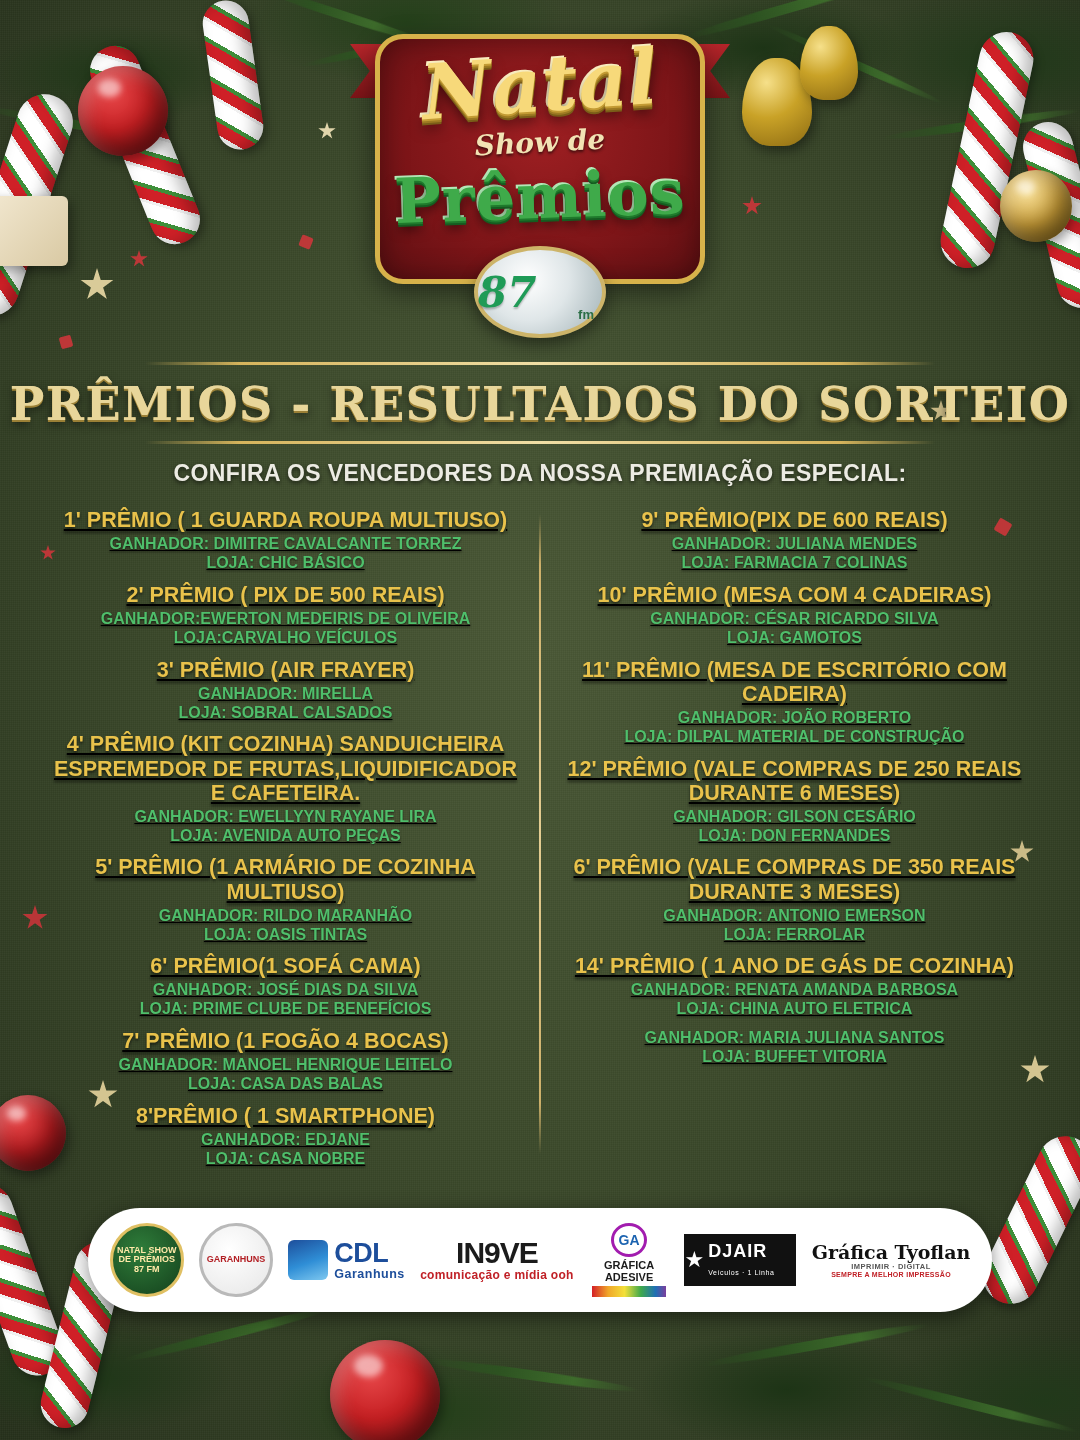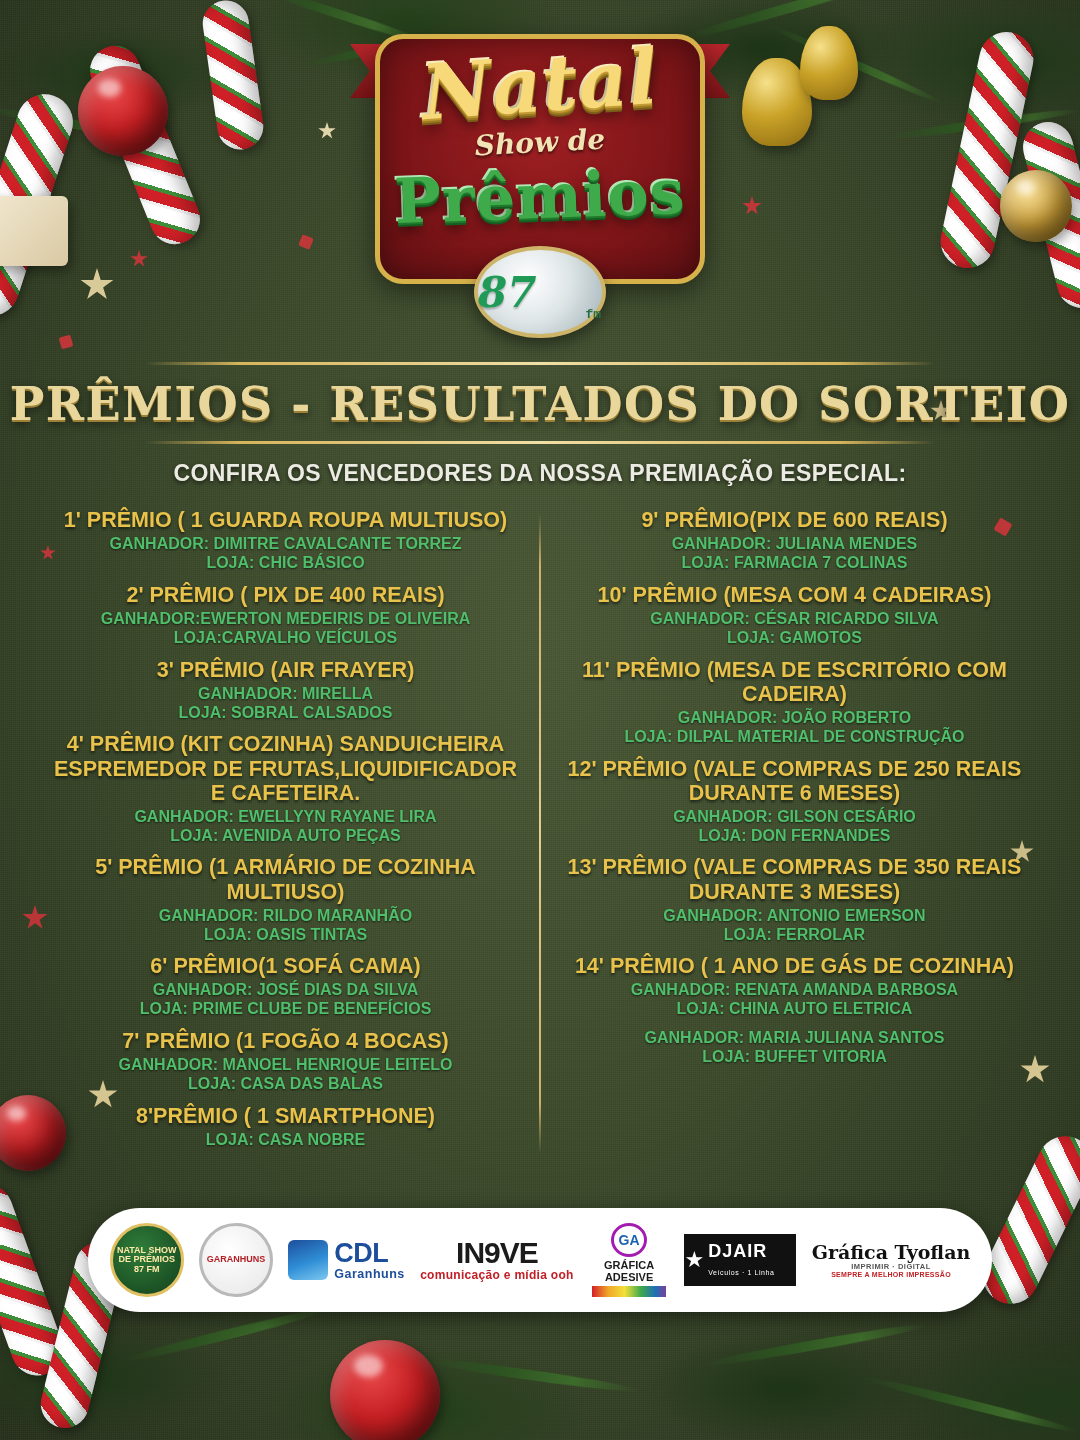--- a/index.html
+++ b/index.html
@@ -162,23 +162,23 @@
     border: 4px solid #cdb469;
     box-shadow: 0 6px 16px rgba(0,0,0,.45);
     display: flex; align-items: center; 
   }
   .logo-badge-text {
     font-family: "DejaVu Serif", serif; font-weight: bold; font-style: italic;
     font-size: 42px; color: #1f9b57;
     text-shadow: 0 2px 2px rgba(0,0,0,.25);
   }
   .logo-badge-fm {
-    position: absolute; right: 1px; bottom: 12px;
+    position: absolute; right: 8px; bottom: 12px;
     font-size: 13px; font-weight: bold; color: #2c6e46;
-    font-family: Liberation Mono, monospace;
+    font-family: Liberation Sans, sans-serif;
   }
 
   
   .title-block {
     position: absolute; left: 0; right: 0; top: 362px;
     text-align: center;
   }
   .rule {
     width: 790px; height: 3px; margin: 0 auto;
     background: linear-gradient(90deg, rgba(214,180,92,0) 0%, #d6b45c 12%, #f0dfa6 50%, #d6b45c 88%, rgba(214,180,92,0) 100%);
@@ -206,20 +206,21 @@
 
   
   .columns {
     position: absolute; top: 508px; left: 42px; right: 42px;
     display: flex;
     gap: 0;
   }
   .col {
     width: 498px;
     padding: 0 6px;
+    text-decoration: underline;
   }
   .col-divider {
     width: 2px;
     margin: 6px 10px 0;
     background: linear-gradient(180deg, rgba(214,180,92,0) 0%, #cdb06a 8%, #e4cd92 50%, #cdb06a 92%, rgba(214,180,92,0) 100%);
     height: 640px;
   }
   .prize { margin-bottom: 4px; text-align: center; }
   .prize-title {
     font-family: "Liberation Sans", sans-serif;
@@ -389,21 +390,21 @@
 
 <div class="columns">
 
   <div class="col">
     <div class="prize">
       <div class="prize-title">1' PRÊMIO ( 1 GUARDA ROUPA MULTIUSO)</div>
       <div class="winner">GANHADOR: DIMITRE CAVALCANTE TORREZ</div>
       <div class="store">LOJA: CHIC BÁSICO</div>
     </div>
     <div class="prize">
-      <div class="prize-title">2' PRÊMIO ( PIX DE 400 REAIS)</div>
+      <div class="prize-title">2' PRÊMIO ( PIX DE 500 REAIS)</div>
       <div class="winner">GANHADOR:EWERTON MEDEIRIS DE OLIVEIRA</div>
       <div class="store">LOJA:CARVALHO VEÍCULOS</div>
     </div>
     <div class="prize">
       <div class="prize-title">3' PRÊMIO (AIR FRAYER)</div>
       <div class="winner">GANHADOR: MIRELLA</div>
       <div class="store">LOJA: SOBRAL CALSADOS</div>
     </div>
     <div class="prize">
       <div class="prize-title">4' PRÊMIO (KIT COZINHA) SANDUICHEIRA ESPREMEDOR DE FRUTAS,LIQUIDIFICADOR E CAFETEIRA.</div>
@@ -420,20 +421,21 @@
       <div class="winner">GANHADOR: JOSÉ DIAS DA SILVA</div>
       <div class="store">LOJA: PRIME CLUBE DE BENEFÍCIOS</div>
     </div>
     <div class="prize">
       <div class="prize-title">7' PRÊMIO (1 FOGÃO 4 BOCAS)</div>
       <div class="winner">GANHADOR: MANOEL HENRIQUE LEITELO</div>
       <div class="store">LOJA: CASA DAS BALAS</div>
     </div>
     <div class="prize">
       <div class="prize-title">8'PRÊMIO ( 1 SMARTPHONE)</div>
+      <div class="winner">GANHADOR: EDJANE</div>
       <div class="store">LOJA: CASA NOBRE</div>
     </div>
   </div>
 
   <div class="col-divider"></div>
 
   <div class="col">
     <div class="prize">
       <div class="prize-title">9' PRÊMIO(PIX DE 600 REAIS)</div>
       <div class="winner">GANHADOR: JULIANA  MENDES</div>
@@ -448,21 +450,21 @@
       <div class="prize-title">11' PRÊMIO (MESA DE ESCRITÓRIO COM CADEIRA)</div>
       <div class="winner">GANHADOR: JOÃO ROBERTO</div>
       <div class="store">LOJA: DILPAL MATERIAL DE CONSTRUÇÃO</div>
     </div>
     <div class="prize">
       <div class="prize-title">12' PRÊMIO (VALE COMPRAS DE 250 REAIS DURANTE 6 MESES)</div>
       <div class="winner">GANHADOR: GILSON CESÁRIO</div>
       <div class="store">LOJA: DON FERNANDES</div>
     </div>
     <div class="prize">
-      <div class="prize-title">13' PRÊMIO (VALE COMPRAS DE 350 REAIS DURANTE 3 MESES)</div>
+      <div class="prize-title">6' PRÊMIO (VALE COMPRAS DE 350 REAIS DURANTE 3 MESES)</div>
       <div class="winner">GANHADOR: ANTONIO EMERSON</div>
       <div class="store">LOJA: FERROLAR</div>
     </div>
     <div class="prize">
       <div class="prize-title">14' PRÊMIO ( 1 ANO DE GÁS DE COZINHA)</div>
       <div class="winner">GANHADOR: RENATA AMANDA BARBOSA</div>
       <div class="store">LOJA: CHINA AUTO ELETRICA</div>
     </div>
     <div class="prize">
       <div class="winner">GANHADOR: MARIA JULIANA SANTOS</div>

